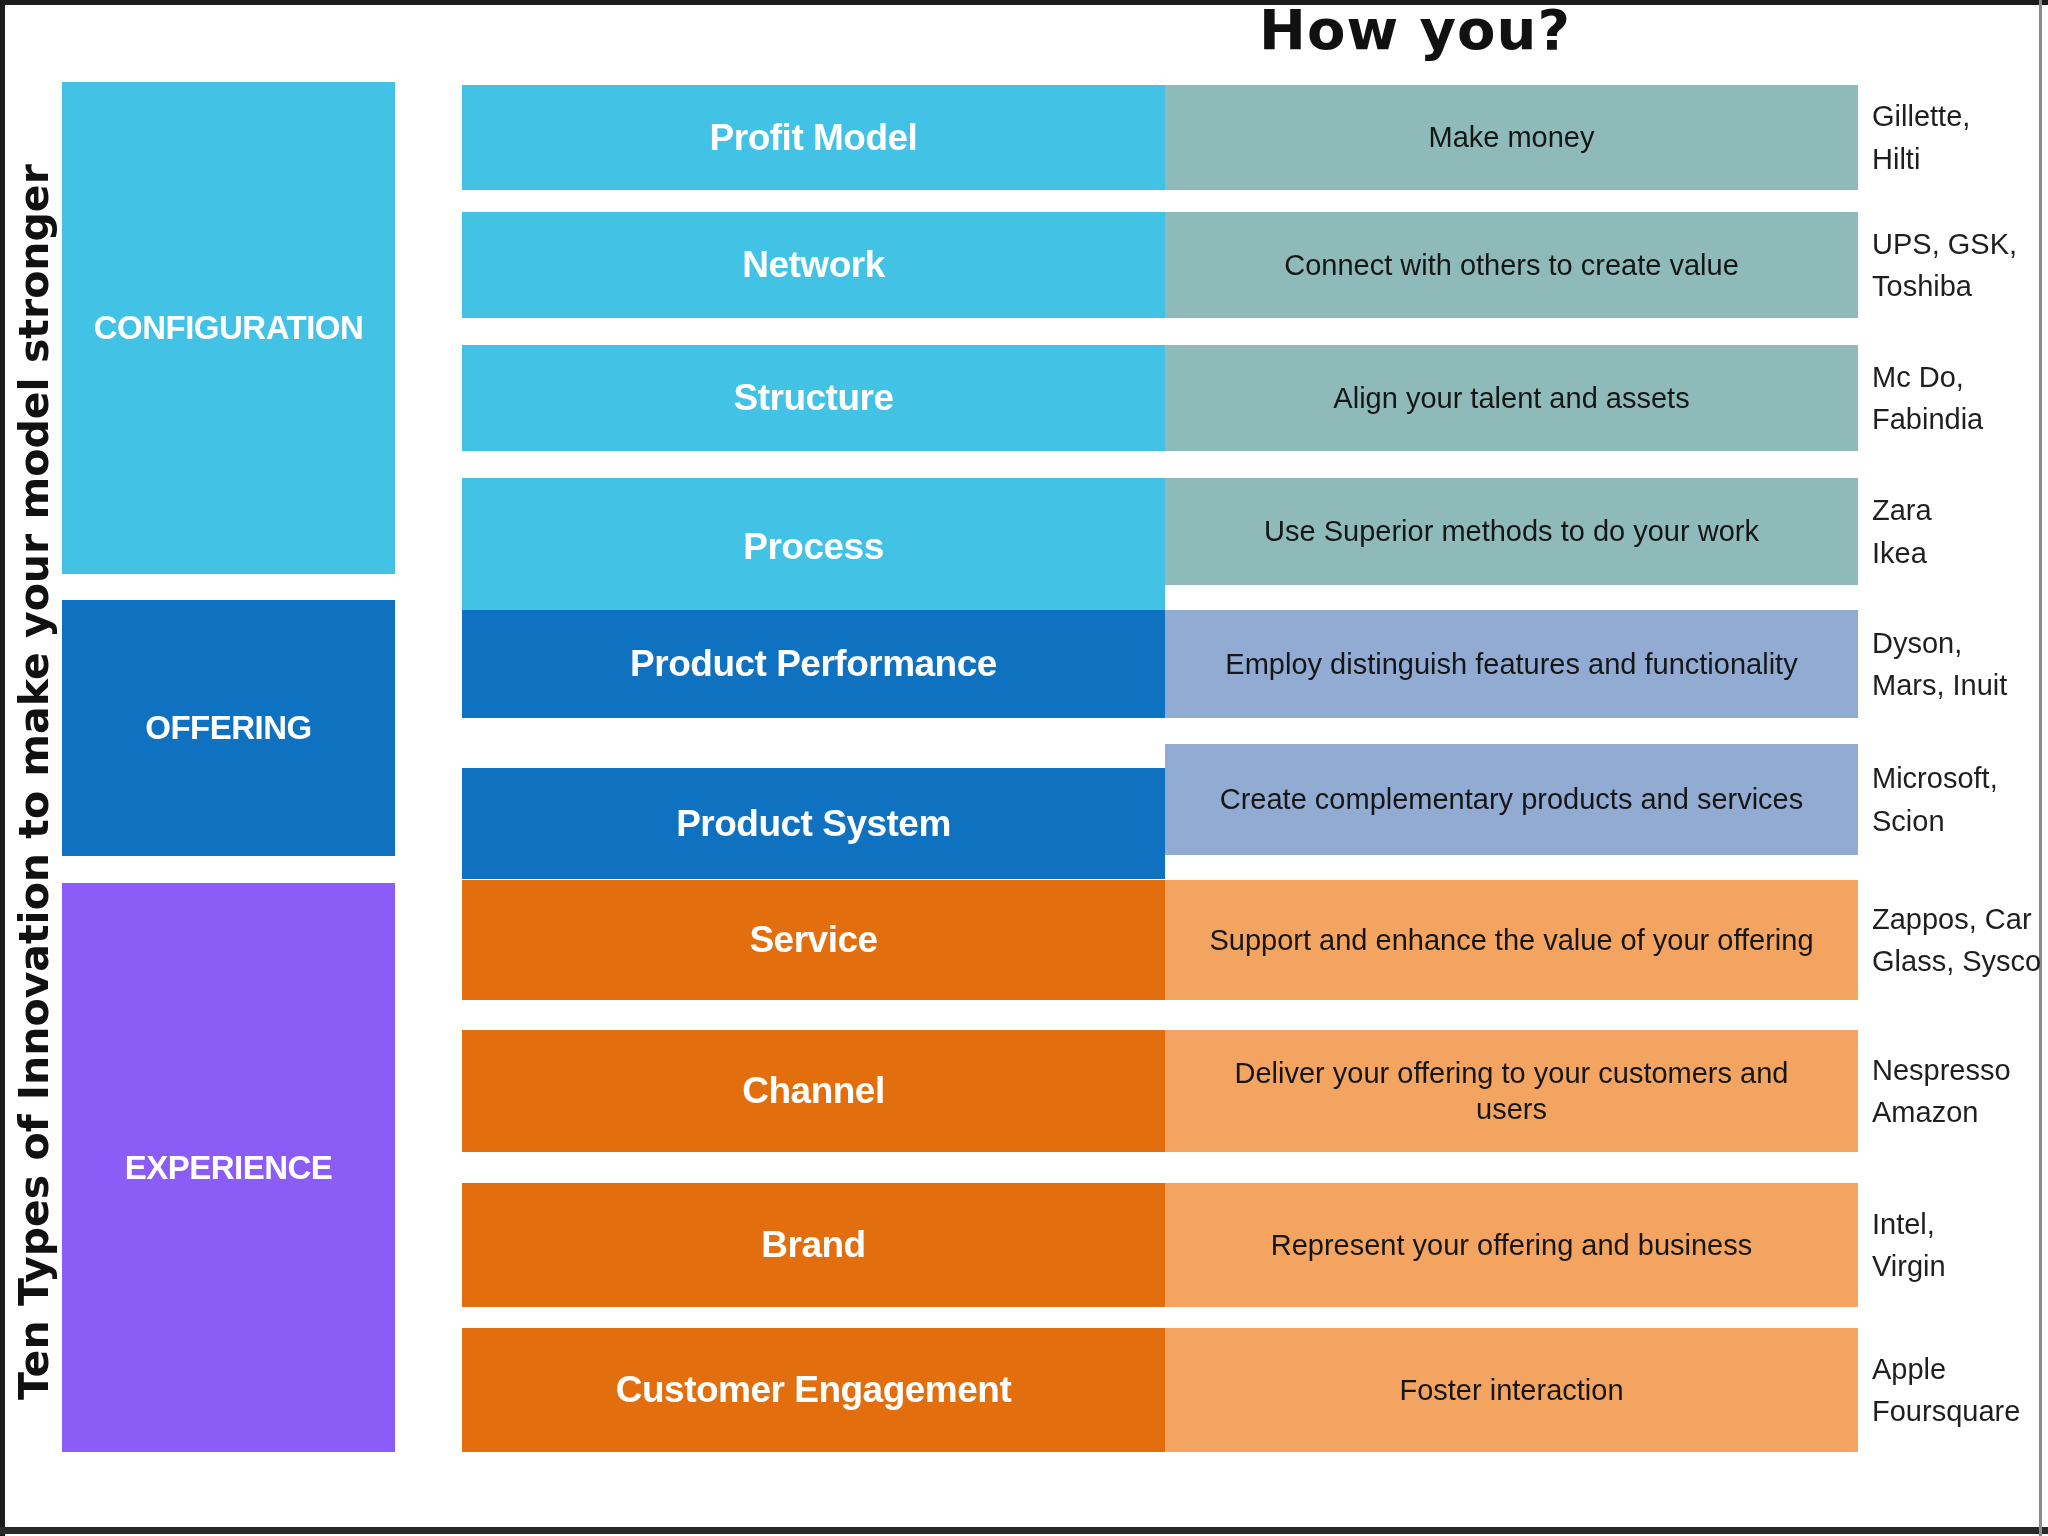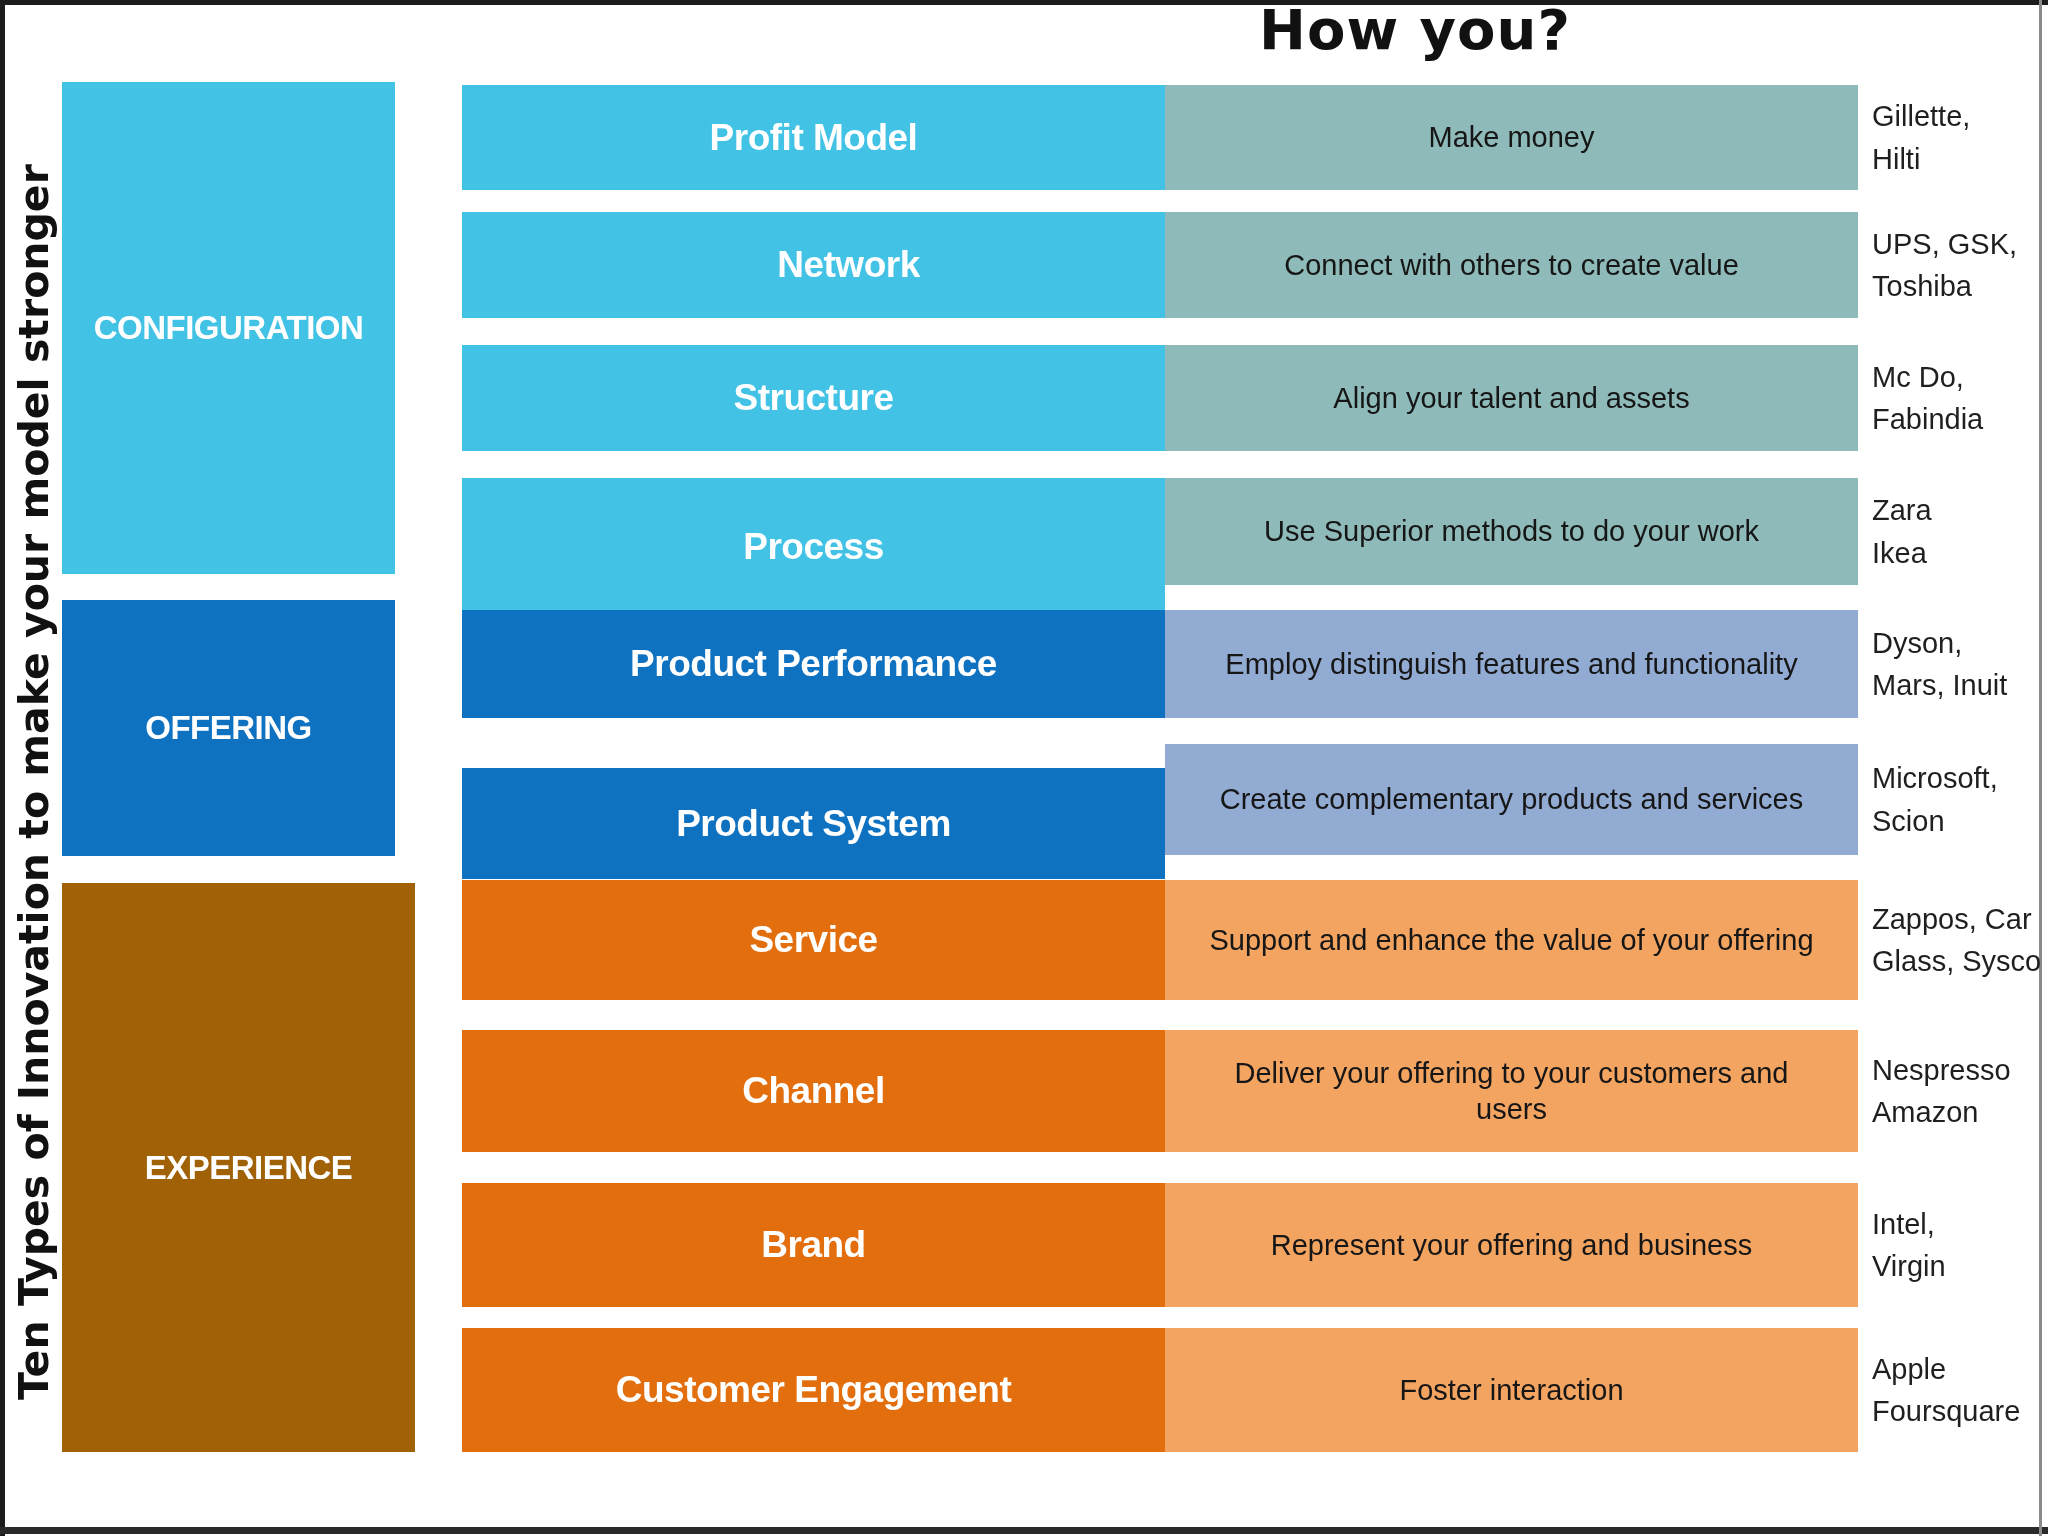--- a/index.html
+++ b/index.html
@@ -71,28 +71,28 @@
   <div class="edge left"></div>
   <div class="edge bottom"></div>
   <div class="edge right"></div>
 
   <div class="page-title">How you?</div>
   <div class="side-label">Ten Types of Innovation to make your model stronger</div>
 
   <div id="blocks">
       <div class="cat-block" style="top: 82px; height: 492px; background: rgb(66, 194, 229);">CONFIGURATION</div>
       <div class="cat-block" style="top: 600px; height: 256px; background: rgb(15, 114, 193);">OFFERING</div>
-      <div class="cat-block" style="top: 883px; height: 569px; background: #a16207; padding-left: 20px;">EXPERIENCE</div>
+      <div class="cat-block" style="top: 883px; height: 569px; background: #8b5cf6;">EXPERIENCE</div>
       <div class="name-cell" style="top: 85px; height: 105px; background: rgb(66, 194, 229);">Profit Model</div>
       <div class="desc-cell" style="top: 85px; height: 105px; background: rgb(142, 187, 185);">
         <div class="inner">Make money</div>
       </div>
       <div class="examples" style="top: 85px; height: 105px;">Gillette,
 Hilti</div>
-      <div class="name-cell" style="top: 212px; height: 106px; background: rgb(66, 194, 229); padding-left: 35px;">Network</div>
+      <div class="name-cell" style="top: 212px; height: 106px; background: rgb(66, 194, 229);">Network</div>
       <div class="desc-cell" style="top: 212px; height: 106px; background: rgb(142, 187, 185);">
         <div class="inner">Connect with others to create value</div>
       </div>
       <div class="examples" style="top: 212px; height: 106px;">UPS, GSK,
 Toshiba</div>
       <div class="name-cell" style="top: 345px; height: 106px; background: rgb(66, 194, 229);">Structure</div>
       <div class="desc-cell" style="top: 345px; height: 106px; background: rgb(142, 187, 185);">
         <div class="inner">Align your talent and assets</div>
       </div>
       <div class="examples" style="top: 345px; height: 106px;">Mc Do,

